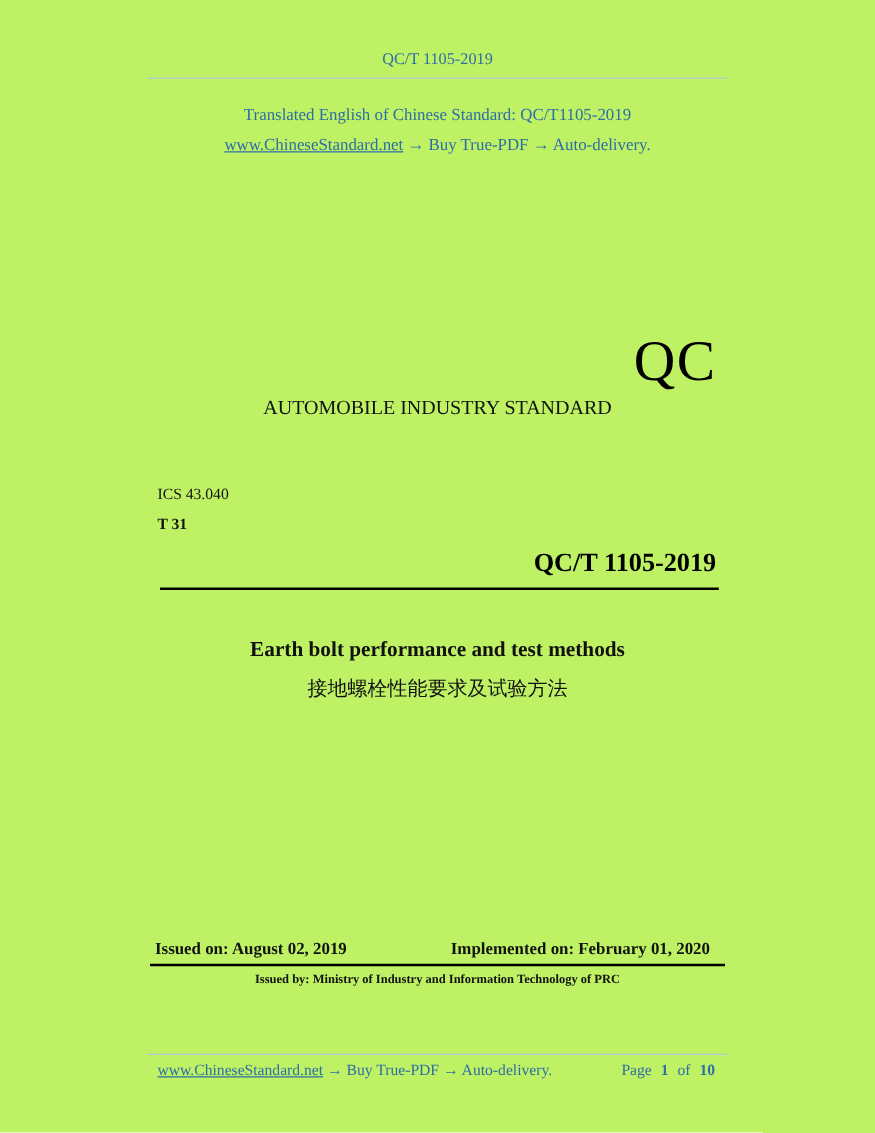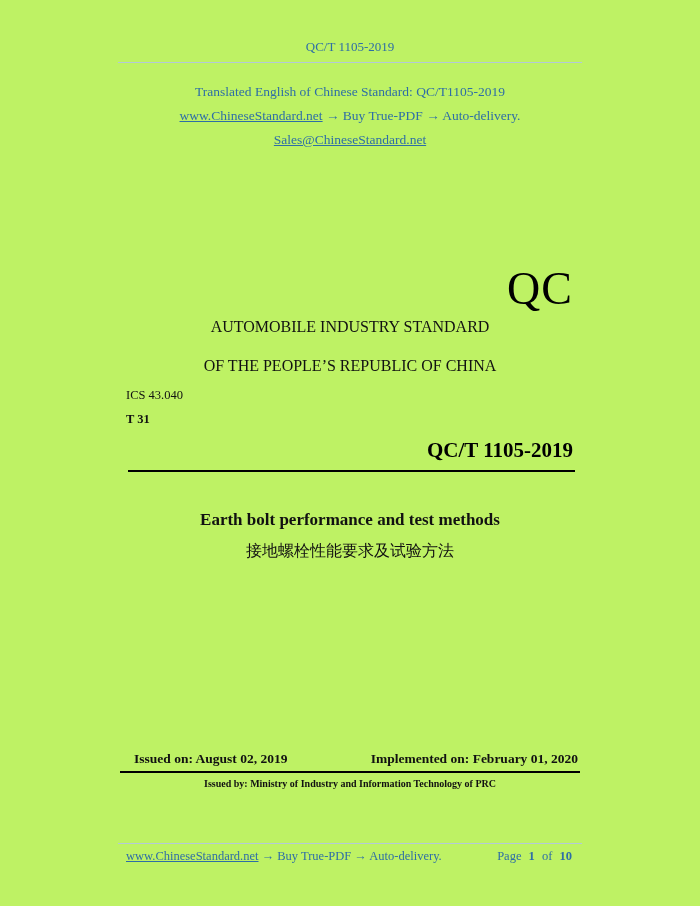--- a/index.html
+++ b/index.html
@@ -61,21 +61,21 @@
     width: 447px;
     height: 2px;
     background: #000000;
   }
 
   .doc-title-en { top: 510px; font-size: 17px; font-weight: bold; }
   .doc-title-zh { top: 541px; font-size: 16px; }
 
   .issue-row {
     top: 751px;
-    left: 134px;
+    left: 124px;
     width: 444px;
     display: flex;
     justify-content: space-between;
     font-size: 13.5px;
     font-weight: bold;
     gap: 21px;
   }
   .rule-black-2 {
     top: 771px;
     left: 120px;
@@ -101,27 +101,23 @@
 
 <div class="page">
 
   <div class="abs center running-head blue">QC/T 1105-2019</div>
   <div class="abs rule-light rule-header"></div>
 
   <div class="abs center translated-line blue">Translated English of Chinese Standard: QC/T1105-2019</div>
   <div class="abs center links-line blue">
     <span class="link">www.ChineseStandard.net</span><span> → Buy True-PDF → Auto-delivery.</span>
   </div>
-  <div class="abs center sales-line">
-    <span class="link">Sales@ChineseStandard.net</span>
-  </div>
 
   <div class="abs qc-logo">QC</div>
   <div class="abs center std-heading-1">AUTOMOBILE INDUSTRY STANDARD</div>
-  <div class="abs center std-heading-2">OF THE PEOPLE’S REPUBLIC OF CHINA</div>
   <div class="abs ics-code">ICS 43.040</div>
   <div class="abs t-class">T 31</div>
   <div class="abs std-number">QC/T 1105-2019</div>
   <div class="abs rule-black-1"></div>
 
   <div class="abs center doc-title-zh">接地螺栓性能要求及试验方法</div>
   <div class="abs center doc-title-en">Earth bolt performance and test methods</div>
 
   <div class="abs issue-row">
     <span>Issued on: August 02, 2019</span>

